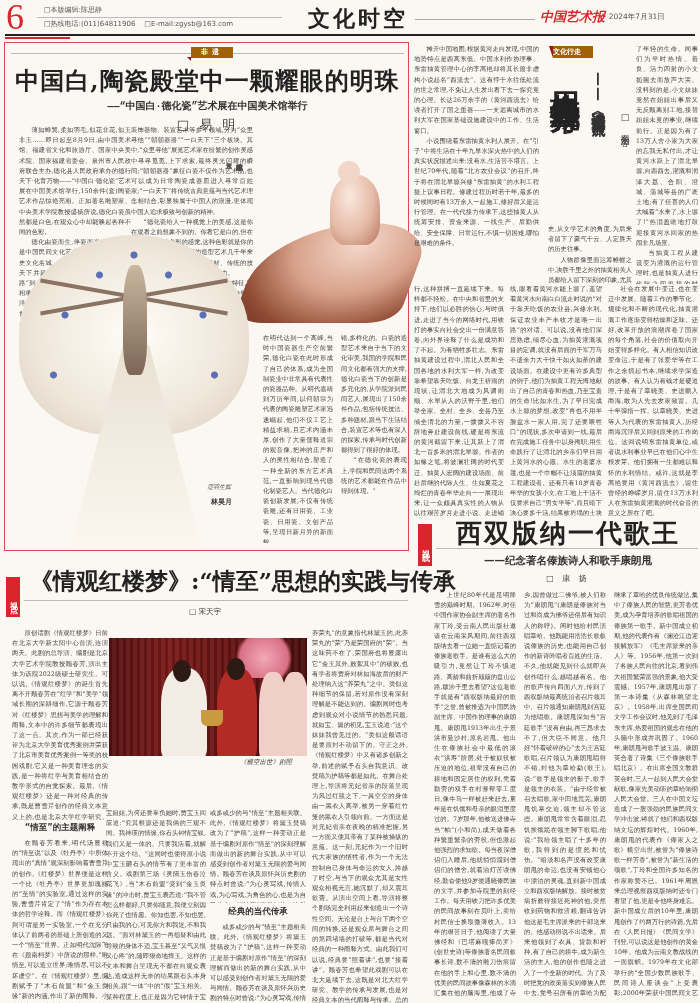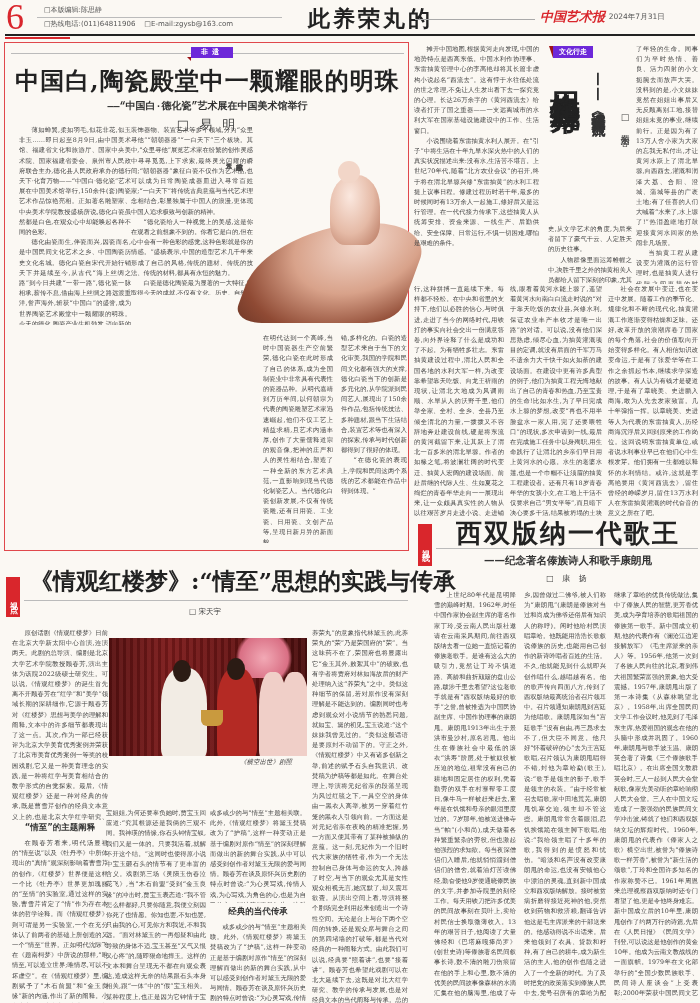--- a/index.html
+++ b/index.html
@@ -14,21 +14,21 @@
   .editor-info .sep { display:block; width: 245px; height: 1px; background:#bbb; margin: 1px 0; }
   .section-name { position: absolute; left: 308px; top: 4px; font-size: 22px; font-weight: bold; letter-spacing: 3px; color: #222; font-family: "DejaVu Serif", serif; }
   .head-line { position: absolute; left: 415px; top: 19px; width: 120px; height: 1px; background: #aaa; }
   .paper-name { position: absolute; left: 540px; top: 8px; font-size: 13px; color: #d9262c; font-style: italic; font-weight: bold; font-family: "DejaVu Serif", serif; }
   .paper-date { position: absolute; left: 604px; top: 12px; font-size: 7.5px; color: #555; font-family: "DejaVu Sans", sans-serif; }
   .rule-black { position: absolute; left: 5px; top: 34px; width: 690px; height: 2px; background: #222; }
   .rule-red { position: absolute; left: 5px; top: 37px; width: 65px; height: 2px; background: #d9262c; }
 
   
   .feature-box { position: absolute; left: 4px; top: 42px; width: 405px; height: 509px; border: 1.5px solid #e0484c; }
-  .tag-red { position: absolute; background: #6d28d9; color: #fff; font-family: "DejaVu Sans", sans-serif; font-weight: bold; }
+  .tag-red { position: absolute; background: #a16207; color: #fff; font-family: "DejaVu Sans", sans-serif; font-weight: bold; }
   .tag-feiyi { left: 186px; top: 4px; width: 42px; height: 11px; font-size: 7px; text-align: center; line-height: 11px; letter-spacing: 4px; }
   .tag-feiyi::after { content:""; position:absolute; left:-4px; bottom:-3px; border-top:4px solid #9d1518; border-left:4px solid transparent; }
   .feat-rule { position: absolute; left: 6px; top: 10px; width: 393px; height: 1px; background:#bbb; z-index:0; }
   .feat-title { position: absolute; left: 0; top: 22px; width: 405px; text-align: center; font-size: 24px; font-weight: bold; color: #222; letter-spacing: 1px; white-space: nowrap; }
   .feat-subtitle { position: absolute; left: 0; top: 56px; width: 405px; text-align: center; font-size: 10px; color: #333; font-family: Liberation Mono, monospace; font-weight: bold; }
   .feat-byline { position: absolute; left: 0; top: 73px; width: 405px; text-align: center; font-size: 13px; color: #444; font-family: "DejaVu Sans", sans-serif; letter-spacing: 3px; }
 
   .col-text { position: absolute; font-size: 6.3px; line-height: 10.2px; color: #444; text-align: justify; overflow: hidden; }
   .col-text p { text-indent: 2em; }
   .feat-col1 { left: 14px; top: 82px; width: 112px; height: 200px; }
@@ -57,21 +57,21 @@
      radial-gradient(ellipse at 50% 50%, #fffdf8 0%, #efe7da 60%, #d9cdbd 100%); }
   .img-peacock .skirt { position:absolute; left: 60px; top: 120px; width: 130px; height: 200px; clip-path: polygon(40% 0, 60% 0, 100% 100%, 0 100%); background: linear-gradient(#e8e0d2, #fbf7ef); }
   .img-peacock .body { position:absolute; left: 112px; top: 40px; width: 24px; height: 110px; border-radius: 40% 40% 30% 30%; background: linear-gradient(#c9b7a1, #7d6656); }
   .img-peacock .arms { position:absolute; left: 28px; top: 70px; width: 190px; height: 4px; background: #8a7363; transform: rotate(-10deg); }
   .img-peacock .arms2 { position:absolute; left: 28px; top: 70px; width: 190px; height: 4px; background: #8a7363; transform: rotate(10deg); }
   .img-peacock .cap1 { position:absolute; left: 196px; top: 258px; font-size: 6px; color:#555; font-style: italic; }
   .img-peacock .cap2 { position:absolute; left: 200px; top: 272px; font-size: 7px; font-weight: bold; color:#333; font-family: "DejaVu Sans", sans-serif; }
 
   
   .r-col-text1 { left: 414px; top: 44px; width: 125px; height: 240px; }
-  .tag-wenhua { left: 553px; top: 46px; width: 40px; height: 12px; font-size: 7px; text-align: center; line-height: 12px; }
+  .tag-wenhua { left: 553px; top: 46px; width: 40px; height: 12px; font-size: 7px; text-align: left; line-height: 12px; }
   .tag-wenhua::after { content:""; position:absolute; left:-4px; top: 0; border-top: 12px solid #9d1518; border-left: 4px solid transparent; }
   .r-title-v { position: absolute; left: 548px; top: 68px; writing-mode: vertical-rl; font-size: 30px; font-weight: bold; color:#222; letter-spacing: 2px; line-height: 34px; }
   .r-subtitle-v { position: absolute; left: 590px; top: 72px; writing-mode: vertical-rl; font-size: 14px; color: #333; font-family: "DejaVu Sans", sans-serif; font-weight: bold; letter-spacing: 1px; }
   .r-byline-v { position: absolute; left: 618px; top: 112px; writing-mode: vertical-rl; font-size: 9px; color: #444; font-family: "DejaVu Sans", sans-serif; letter-spacing: 1px; }
   .r-col-text2 { left: 614px; top: 44px; width: 84px; height: 240px; }
   .r-col-text3 { left: 548px; top: 224px; width: 64px; height: 60px; }
   .r-row2a { left: 414px; top: 284px; width: 90px; height: 232px; }
   .r-row2b { left: 510px; top: 284px; width: 92px; height: 232px; }
   .r-row2c { left: 608px; top: 284px; width: 90px; height: 232px; }
 
@@ -117,21 +117,21 @@
 <header class="masthead">
   <div class="page-num">6</div>
   <div class="editor-info">
     <div class="row">□本版编辑:陈思静</div>
     <span class="sep"></span>
     <div class="row">
       <span>□热线电话:(011)64811906</span>&nbsp;&nbsp;&nbsp;
       <span>□E-mail:zgysb@163.com</span>
     </div>
   </div>
-  <div class="section-name">此养荣丸的</div>
+  <div class="section-name">文化时空</div>
   <div class="head-line"></div>
   <div class="paper-name">中国艺术报</div>
   <div class="paper-date">· 2024年7月31日</div>
   <div class="rule-black"></div>
   <div class="rule-red"></div>
 </header>
 
 <section class="feature-box">
   <div class="feat-rule"></div>
   <div class="tag-red tag-feiyi">非遗</div>
@@ -150,20 +150,29 @@
   </div>
 
   <div class="img-boat">
     <div class="wave"></div>
     <div class="figure"></div>
     <div class="head"></div>
     <span class="cap1">紫气东来</span>
     <span class="cap2">苏献忠</span>
   </div>
 
+  <div class="img-peacock">
+    <div class="fan"></div>
+    <div class="skirt"></div>
+    <div class="arms"></div>
+    <div class="arms2"></div>
+    <div class="body"></div>
+    <span class="cap1">霓羽生辉</span>
+    <span class="cap2">林昊月</span>
+  </div>
 
   <div class="col-text feat-col3">
     <p style="text-indent:0">在明代达到一个高峰,当时中国瓷器生产空前繁荣,德化白瓷在此时形成了自己的体系,成为全国制瓷业中非常具有代表性的瓷器品种。从明代嘉靖到万历年间,以何朝宗为代表的陶瓷雕塑艺术家迅速崛起,他们不仅工艺上精益求精,且艺术内涵丰厚,创作了大量儒释道宗的观音像,把神的庄严和人的灵性相结合,塑造了一种全新的东方艺术典范,一直影响到现当代德化制瓷艺人。当代德化白瓷创新发展,不仅有传统瓷雕,还有日用瓷、工业瓷、日用瓷、文创产品等,呈现日新月异的新面貌。</p>
 
   </div>
   <div class="col-text feat-col4">
     <p style="text-indent:0">错,多样化的。白瓷的造型艺术来自于当下的文化审美,我国的学院和民间文化都有强大的支撑,德化白瓷当下的创新是多元化的,从学院派到民间艺人,展现出了150余件作品,包括传统技法、多种题材,跟当下生活结合,装置艺术等也有深入的探索,传承与时代创新都得到了很好的体现。</p>
     <p>“在德化瓷的表现上,学院和民间这两个系统的艺术都能在作品中得到体现。”</p>
   </div>
 </section>

